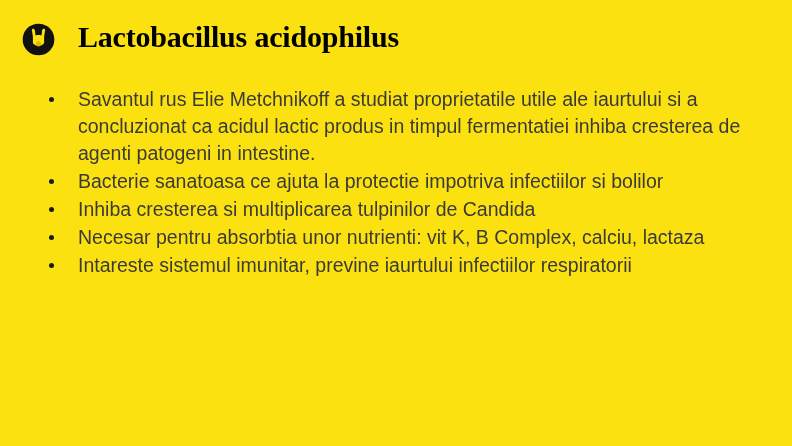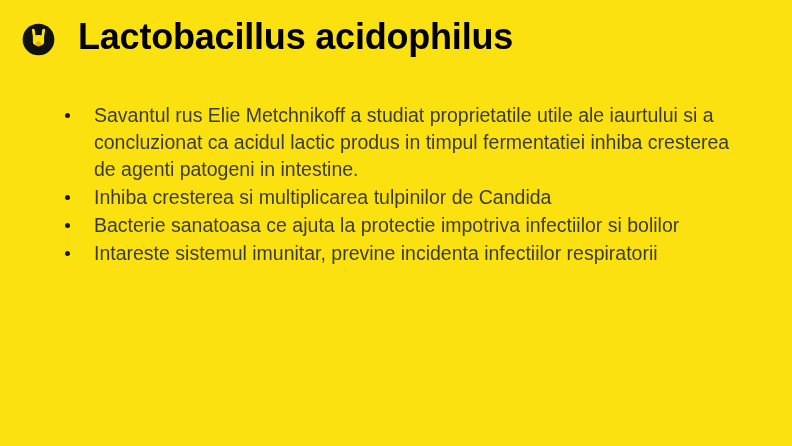--- a/index.html
+++ b/index.html
@@ -31,35 +31,36 @@
   }
   .logo-mark {
     width: 33px;
     height: 33px;
     margin-left: 22px;
     flex: 0 0 auto;
     display: block;
   }
   .slide-title {
     margin: 0 0 5px 23px;
-    font-size: 36px;
+    font-size: 30px;
     line-height: 34px;
     font-weight: 700;
     letter-spacing: -0.2px;
     color: #000000;
     white-space: nowrap;
+    font-family: Liberation Serif, serif;
   }
 
   
   .bullet-list {
     position: absolute;
     left: 44px;
     top: 86px;
     right: 24px;
-    margin: 16px;
+    margin: 0;
     padding: 0;
     list-style: none;
   }
   .bullet-item {
     position: relative;
     padding-left: 34px;
     margin: 0 0 1px 0;
     font-size: 19.5px;
     line-height: 27px;
     color: #3B3B36;
@@ -94,25 +95,29 @@
     <h1 class="slide-title">Lactobacillus acidophilus</h1>
   </div>
 
   <ul class="bullet-list">
     <li class="bullet-item">
       <span class="bullet-dot"></span>
       <span class="bullet-text">Savantul rus Elie Metchnikoff a studiat proprietatile utile ale iaurtului si a concluzionat ca acidul lactic produs in timpul fermentatiei inhiba cresterea de agenti patogeni in intestine.</span>
     </li>
     <li class="bullet-item">
       <span class="bullet-dot"></span>
+      <span class="bullet-text">Bacterie sanatoasa ce ajuta la protectie impotriva infectiilor si bolilor</span>
+    </li>
+    <li class="bullet-item">
+      <span class="bullet-dot"></span>
       <span class="bullet-text">Inhiba cresterea si multiplicarea tulpinilor de Candida</span>
     </li>
     <li class="bullet-item">
       <span class="bullet-dot"></span>
-      <span class="bullet-text">Bacterie sanatoasa ce ajuta la protectie impotriva infectiilor si bolilor</span>
+      <span class="bullet-text">Necesar pentru absorbtia unor nutrienti: vit K, B Complex, calciu, lactaza</span>
     </li>
     <li class="bullet-item">
       <span class="bullet-dot"></span>
-      <span class="bullet-text">Intareste sistemul imunitar, previne incidenta infectiilor respiratorii</span>
+      <span class="bullet-text">Intareste sistemul imunitar, previne iaurtului infectiilor respiratorii</span>
     </li>
   </ul>
 
 </div>
 
 </body></html>

